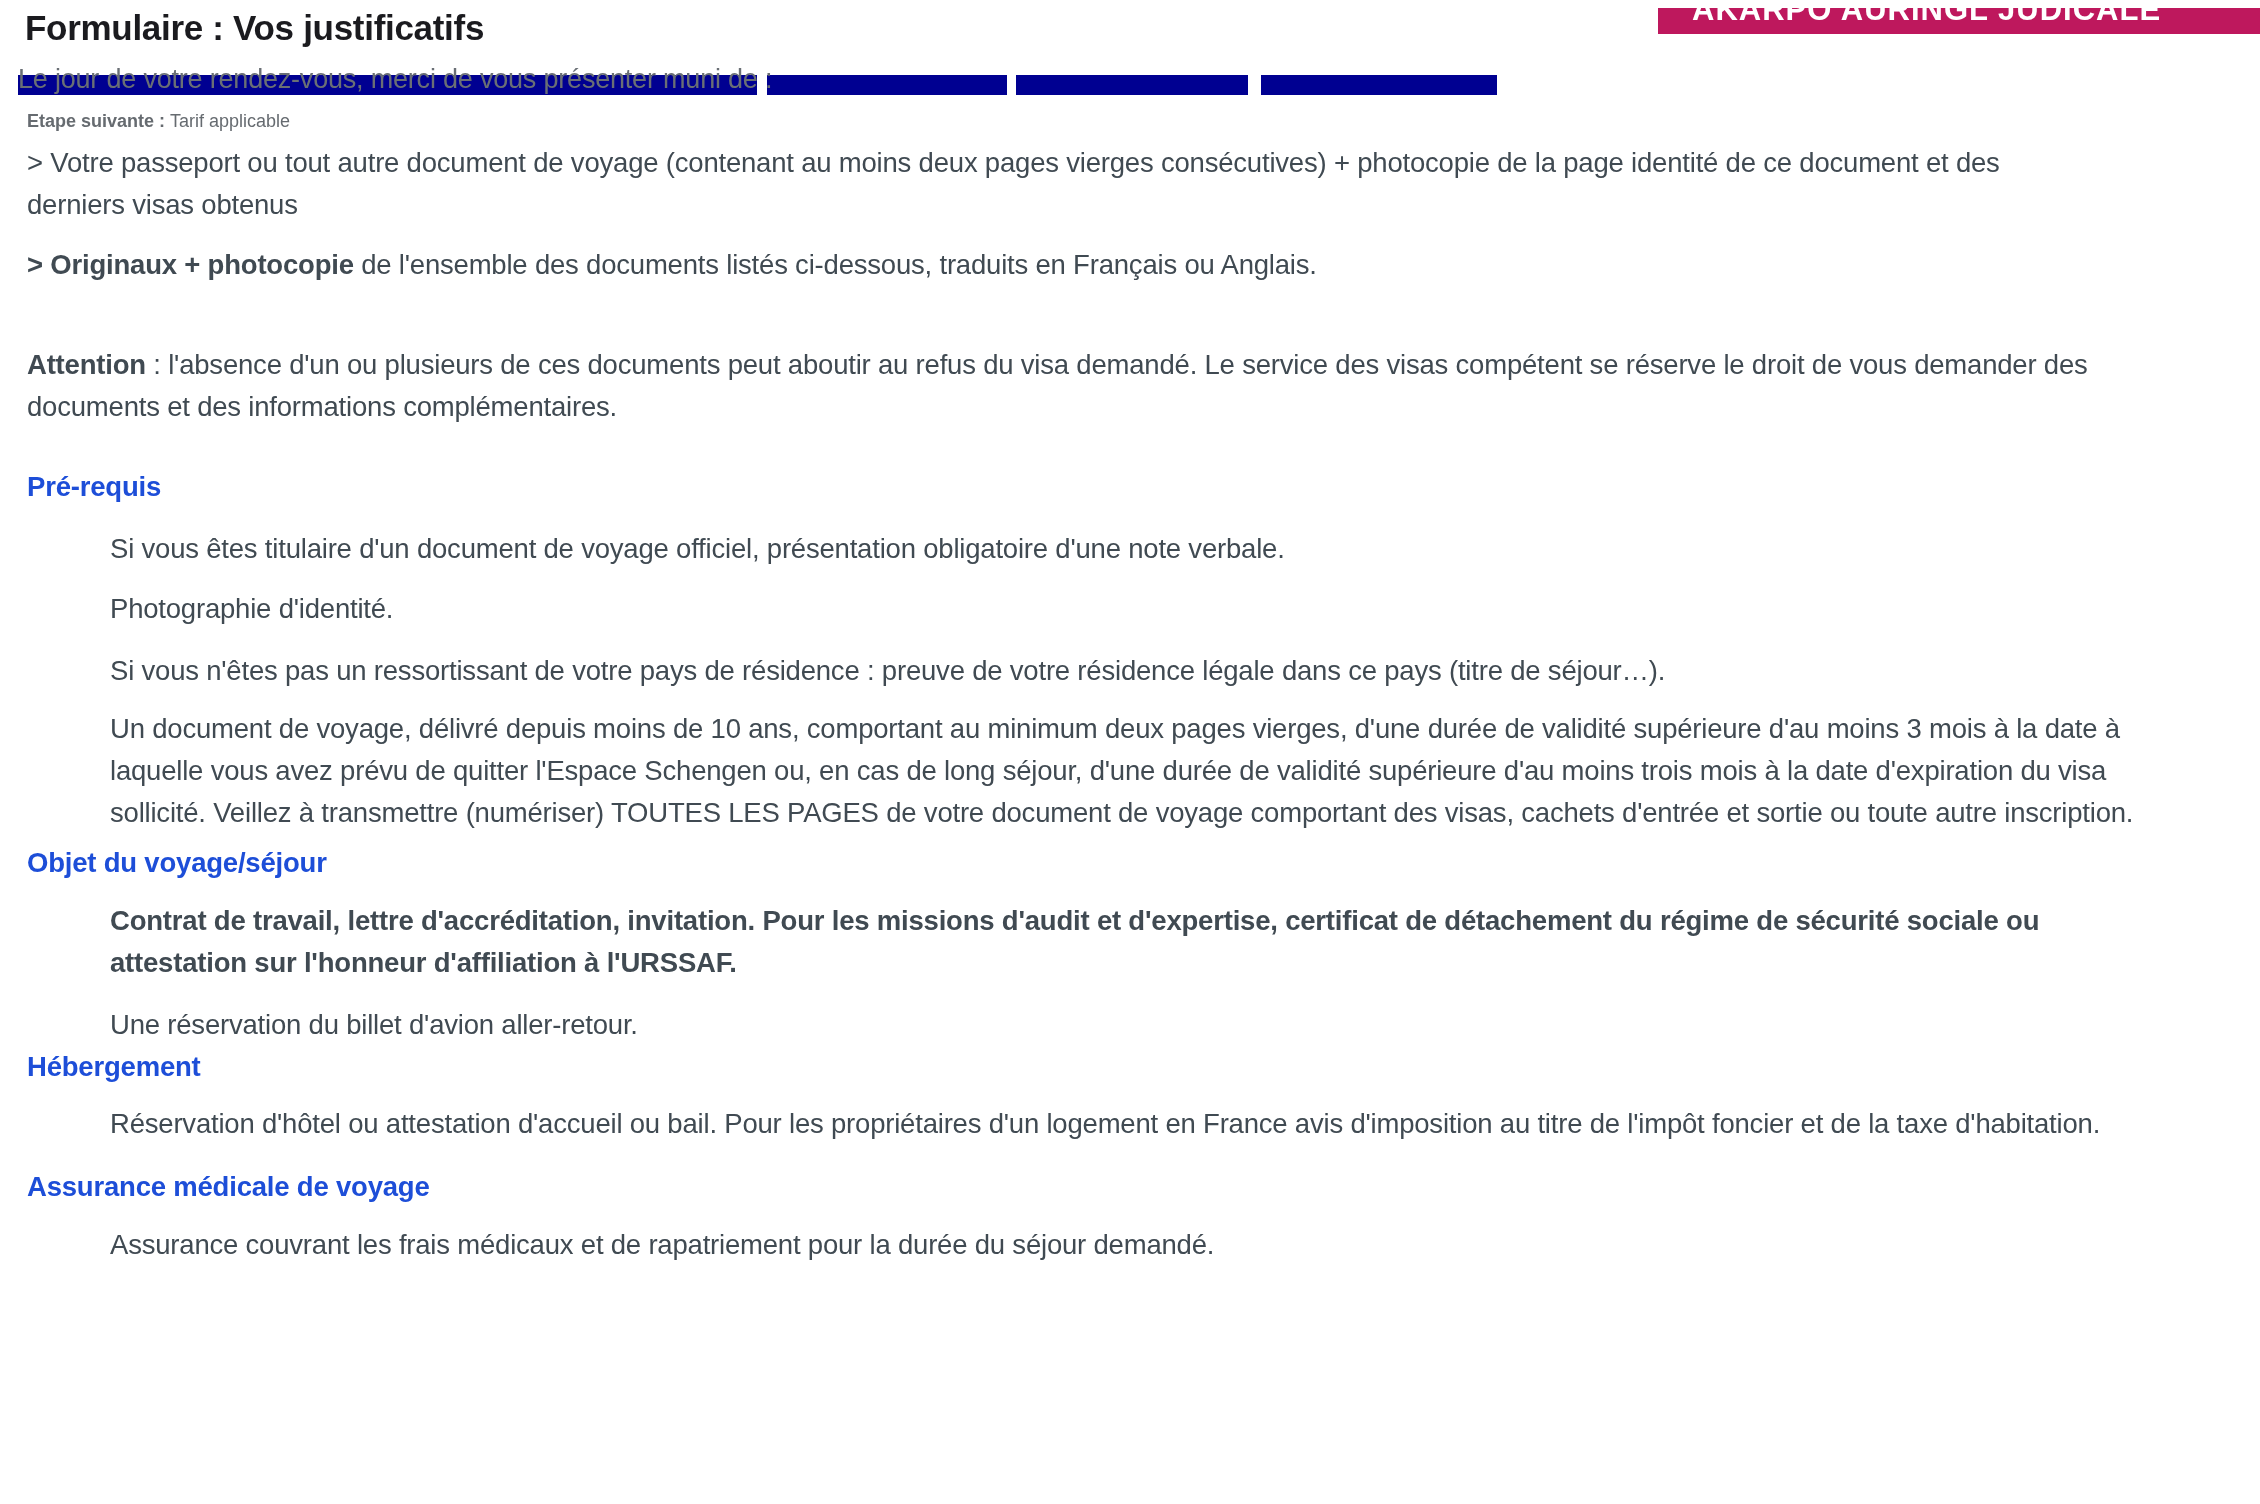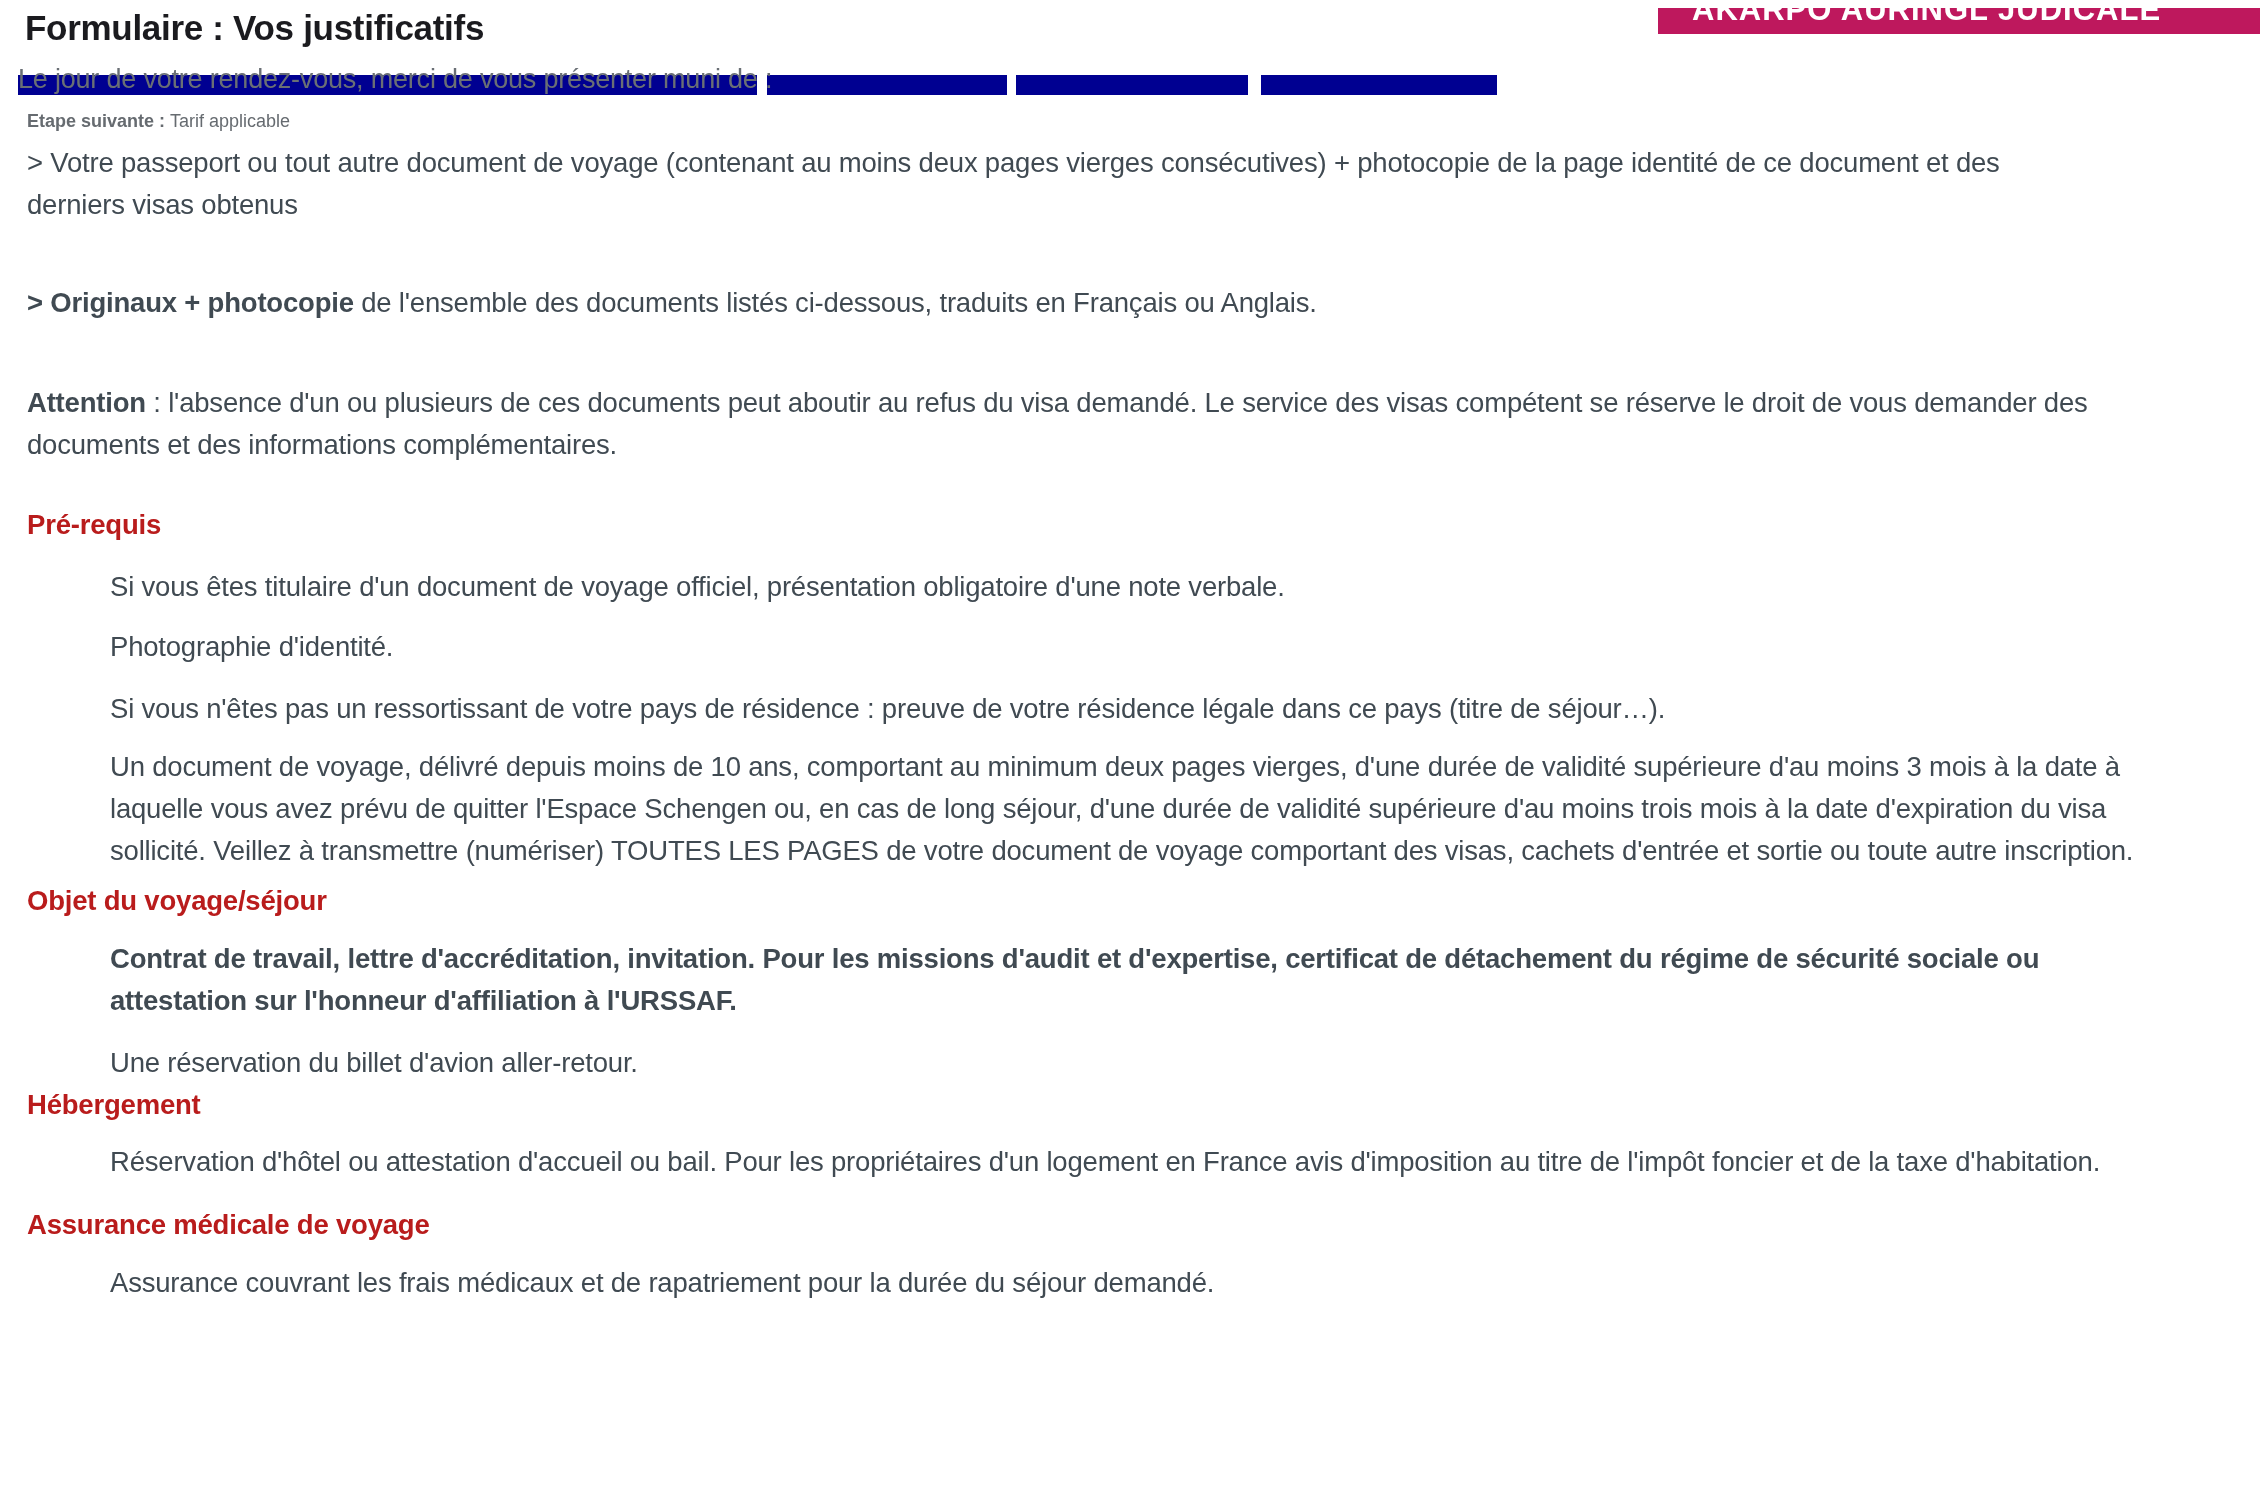--- a/index.html
+++ b/index.html
@@ -87,21 +87,21 @@
     font-size: 27.5px;
     line-height: 42px;
     color: #404a52;
     letter-spacing: -0.2px;
   }
   p.body-p strong, h2.sec { font-weight: 700; }
   h2.sec {
     margin: 0 0 0 27px;
     font-size: 27.5px;
     line-height: 42px;
-    color: #b91c1c;
+    color: #1d4ed8;
     letter-spacing: -0.2px;
   }
   p.item {
     margin: 0 0 0 110px;
     width: 2045px;
     font-size: 27.5px;
     line-height: 42px;
     color: #404a52;
     letter-spacing: -0.2px;
   }
@@ -122,21 +122,21 @@
     <div class="seg seg1"></div>
     <div class="seg seg2"></div>
     <div class="seg seg3"></div>
     <div class="seg seg4"></div>
   </div>
 
   <p class="etape"><strong>Etape suivante :</strong><span class="val">Tarif applicable</span></p>
 
   <p class="body-p" style="margin-top:10px;"><span>&gt; Votre passeport ou tout autre document de voyage (contenant au moins deux pages vierges consécutives) + photocopie de la page identité de ce document et des derniers visas obtenus</span></p>
 
-  <p class="body-p" style="margin-top:56px;"><strong>&gt; Originaux + photocopie</strong><span> de l'ensemble des documents listés ci-dessous, traduits en Français ou Anglais.</span></p>
+  <p class="body-p" style="margin-top:18px;"><strong>&gt; Originaux + photocopie</strong><span> de l'ensemble des documents listés ci-dessous, traduits en Français ou Anglais.</span></p>
 
   <p class="body-p" style="margin-top:58px;"><strong>Attention</strong><span> : l'absence d'un ou plusieurs de ces documents peut aboutir au refus du visa demandé. Le service des visas compétent se réserve le droit de vous demander des documents et des informations complémentaires.</span></p>
 
   <h2 class="sec" style="margin-top:38px;">Pré-requis</h2>
   <p class="item" style="margin-top:20px;">Si vous êtes titulaire d'un document de voyage officiel, présentation obligatoire d'une note verbale.</p>
   <p class="item" style="margin-top:18px;">Photographie d'identité.</p>
   <p class="item" style="margin-top:20px;">Si vous n'êtes pas un ressortissant de votre pays de résidence : preuve de votre résidence légale dans ce pays (titre de séjour…).</p>
   <p class="item" style="margin-top:16px;">Un document de voyage, délivré depuis moins de 10 ans, comportant au minimum deux pages vierges, d'une durée de validité supérieure d'au moins 3 mois à la date à laquelle vous avez prévu de quitter l'Espace Schengen ou, en cas de long séjour, d'une durée de validité supérieure d'au moins trois mois à la date d'expiration du visa sollicité. Veillez à transmettre (numériser) TOUTES LES PAGES de votre document de voyage comportant des visas, cachets d'entrée et sortie ou toute autre inscription.</p>
 
   <h2 class="sec" style="margin-top:8px;">Objet du voyage/séjour</h2>

